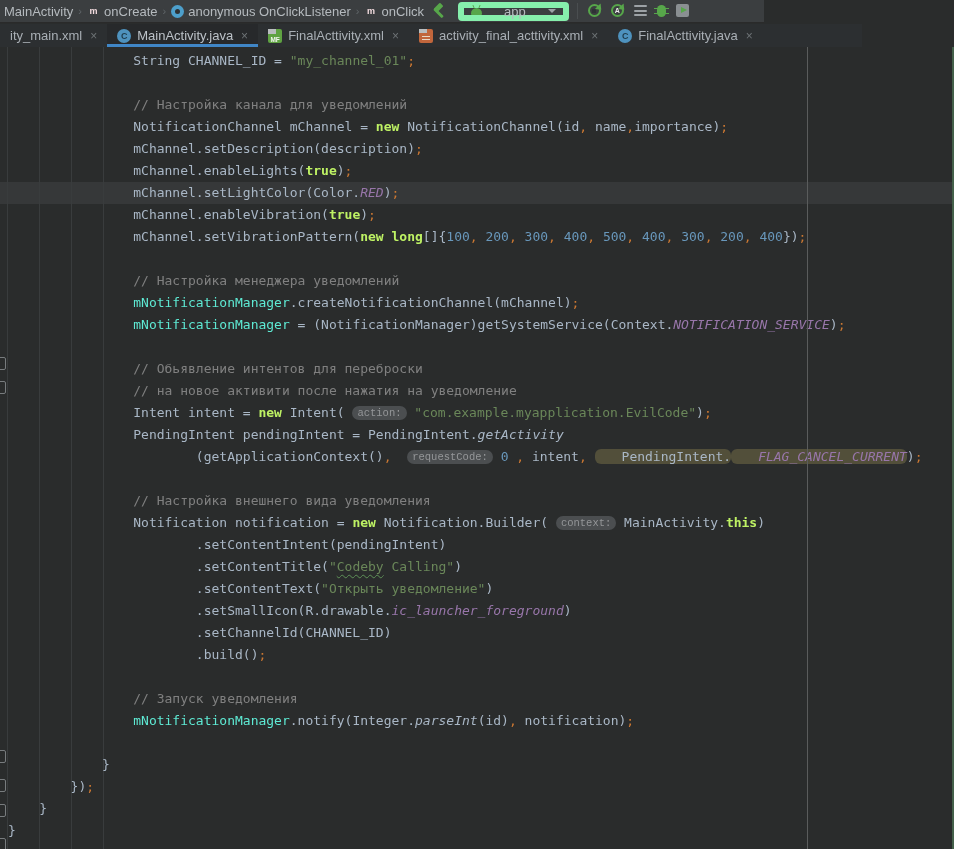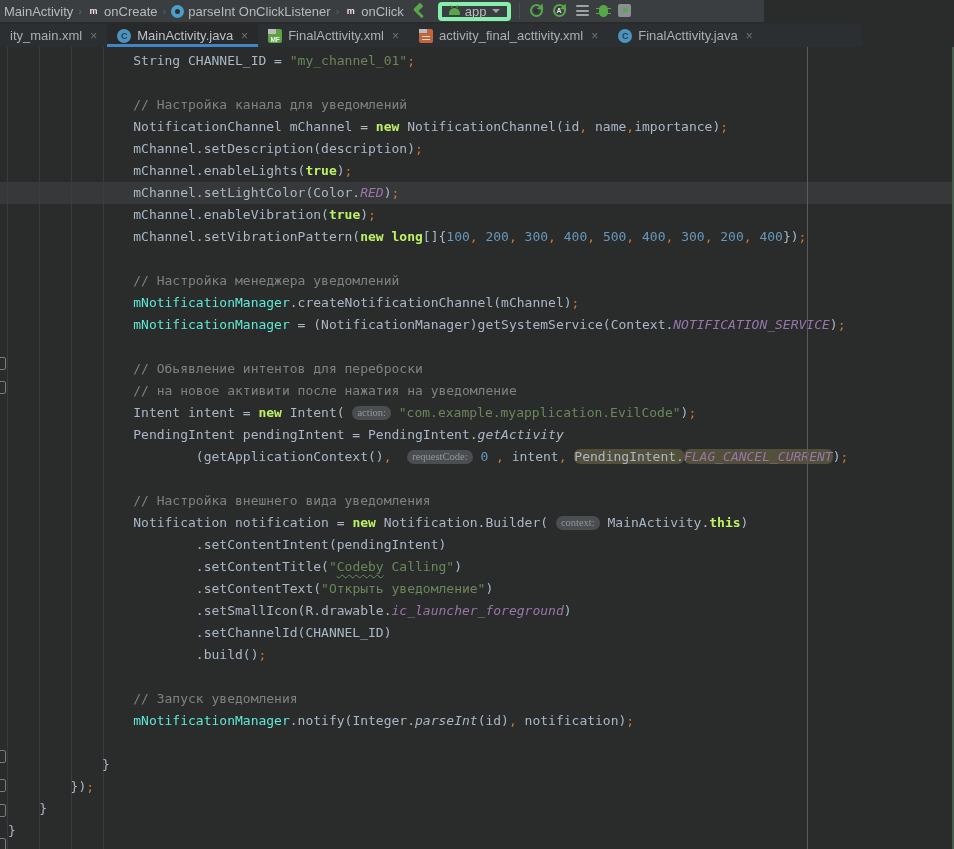--- a/index.html
+++ b/index.html
@@ -20,22 +20,22 @@
   .ic-anoncls { width:13px; height:13px; border-radius:50%; background:#4D9FCB;
                 display:flex; align-items:center; justify-content:center; }
   .ic-anoncls::after { content:""; width:5px; height:5px; border-radius:50%; background:#2E3133; }
 
   .hammer { position:relative; width:18px; height:18px; margin:0 8px 0 6px; }
   .hammer .head { position:absolute; left:2px; top:3px; width:9px; height:5px;
                   background:#57A64A; border-radius:1px; transform:rotate(-45deg); }
   .hammer .handle { position:absolute; left:5px; top:5px; width:3px; height:12px;
                     background:#57A64A; border-radius:1px; transform:rotate(-45deg); }
 
-  .selector { display:flex; align-items:center; gap:5px; height:19px;
-              border:4px solid #86efac; border-radius:4px; padding:0 7px;
+  .selector { display:flex; align-items:center; gap:22px; height:19px;
+              border:6px solid #86efac; border-radius:4px; padding:0 7px;
               color:#B5BABE; font-size:13px; margin-right:8px; }
   .droid { width:11px; height:7px; background:#57A64A;
            border-radius:6px 6px 1px 1px; position:relative; }
   .droid::before, .droid::after { content:""; position:absolute; top:-3px; width:1px;
            height:3px; background:#57A64A; }
   .droid::before { left:2px; transform:rotate(-25deg); }
   .droid::after  { right:2px; transform:rotate(25deg); }
   .caret-down { width:0; height:0; border-left:4px solid transparent;
                 border-right:4px solid transparent; border-top:4px solid #9DA2A6; }
   .phone { width:9px; height:14px; border:1px solid #AEB3B6; border-radius:2px; }
@@ -99,25 +99,25 @@
   .code .line { height:22px; }
   .c-pl    { color:#A9B7C6; }
   .c-kw    { color:#bef264;font-weight:bold; }
   .c-str   { color:#6A8759; }
   .c-com   { color:#808080; }
   .c-num   { color:#6897BB; }
   .c-punc  { color:#CC7832; }
   .c-fld   { color:#5eead4; text-underline-offset:3px; }
   .c-const { color:#9876AA; font-style:italic; }
   .c-sm    { color:#A9B7C6; font-style:italic; }
-  .c-hl    { background:#524F3A; border-radius:6px; }
+  .c-hl    { background:#524F3A; border-radius:6px;padding-left:27px; }
   .c-spell { text-decoration:underline wavy #5E9157; text-decoration-thickness:1px;
              text-underline-offset:3px; }
   .c-hint  { display:inline-block; background:#4B4E50; color:#949698;
-             font-family:Liberation Serif, serif; font-size:10.5px;
+             font-family:Liberation Mono, monospace; font-size:10.5px;
              border-radius:8px; padding:0 5px; line-height:14px;
              vertical-align:1px; }
   .fold-mark { position:absolute; left:-3px; width:9px; height:13px;
                border:1px solid #787C7E; border-radius:2px; background:#2A2C2C; z-index:5; }
 </style>
 </head>
 <body>
 
 <div class="toolbar">
   <div class="crumbs" id="breadcrumbs">
@@ -125,21 +125,21 @@
         <span>MainActivity</span>
       </span>
       <span class="crumb-sep">›</span>
       <span class="crumb">
         <span class="ic-method">m</span>
         <span>onCreate</span>
       </span>
       <span class="crumb-sep">›</span>
       <span class="crumb">
         <span class="ic-anoncls"></span>
-        <span>parseInt OnClickListener</span>
+        <span>anonymous OnClickListener</span>
       </span>
       <span class="crumb-sep">›</span>
       <span class="crumb">
         <span class="ic-method">m</span>
         <span>onClick</span>
       </span>
     </div>
 
   <span class="hammer">
     <span class="head"></span>

